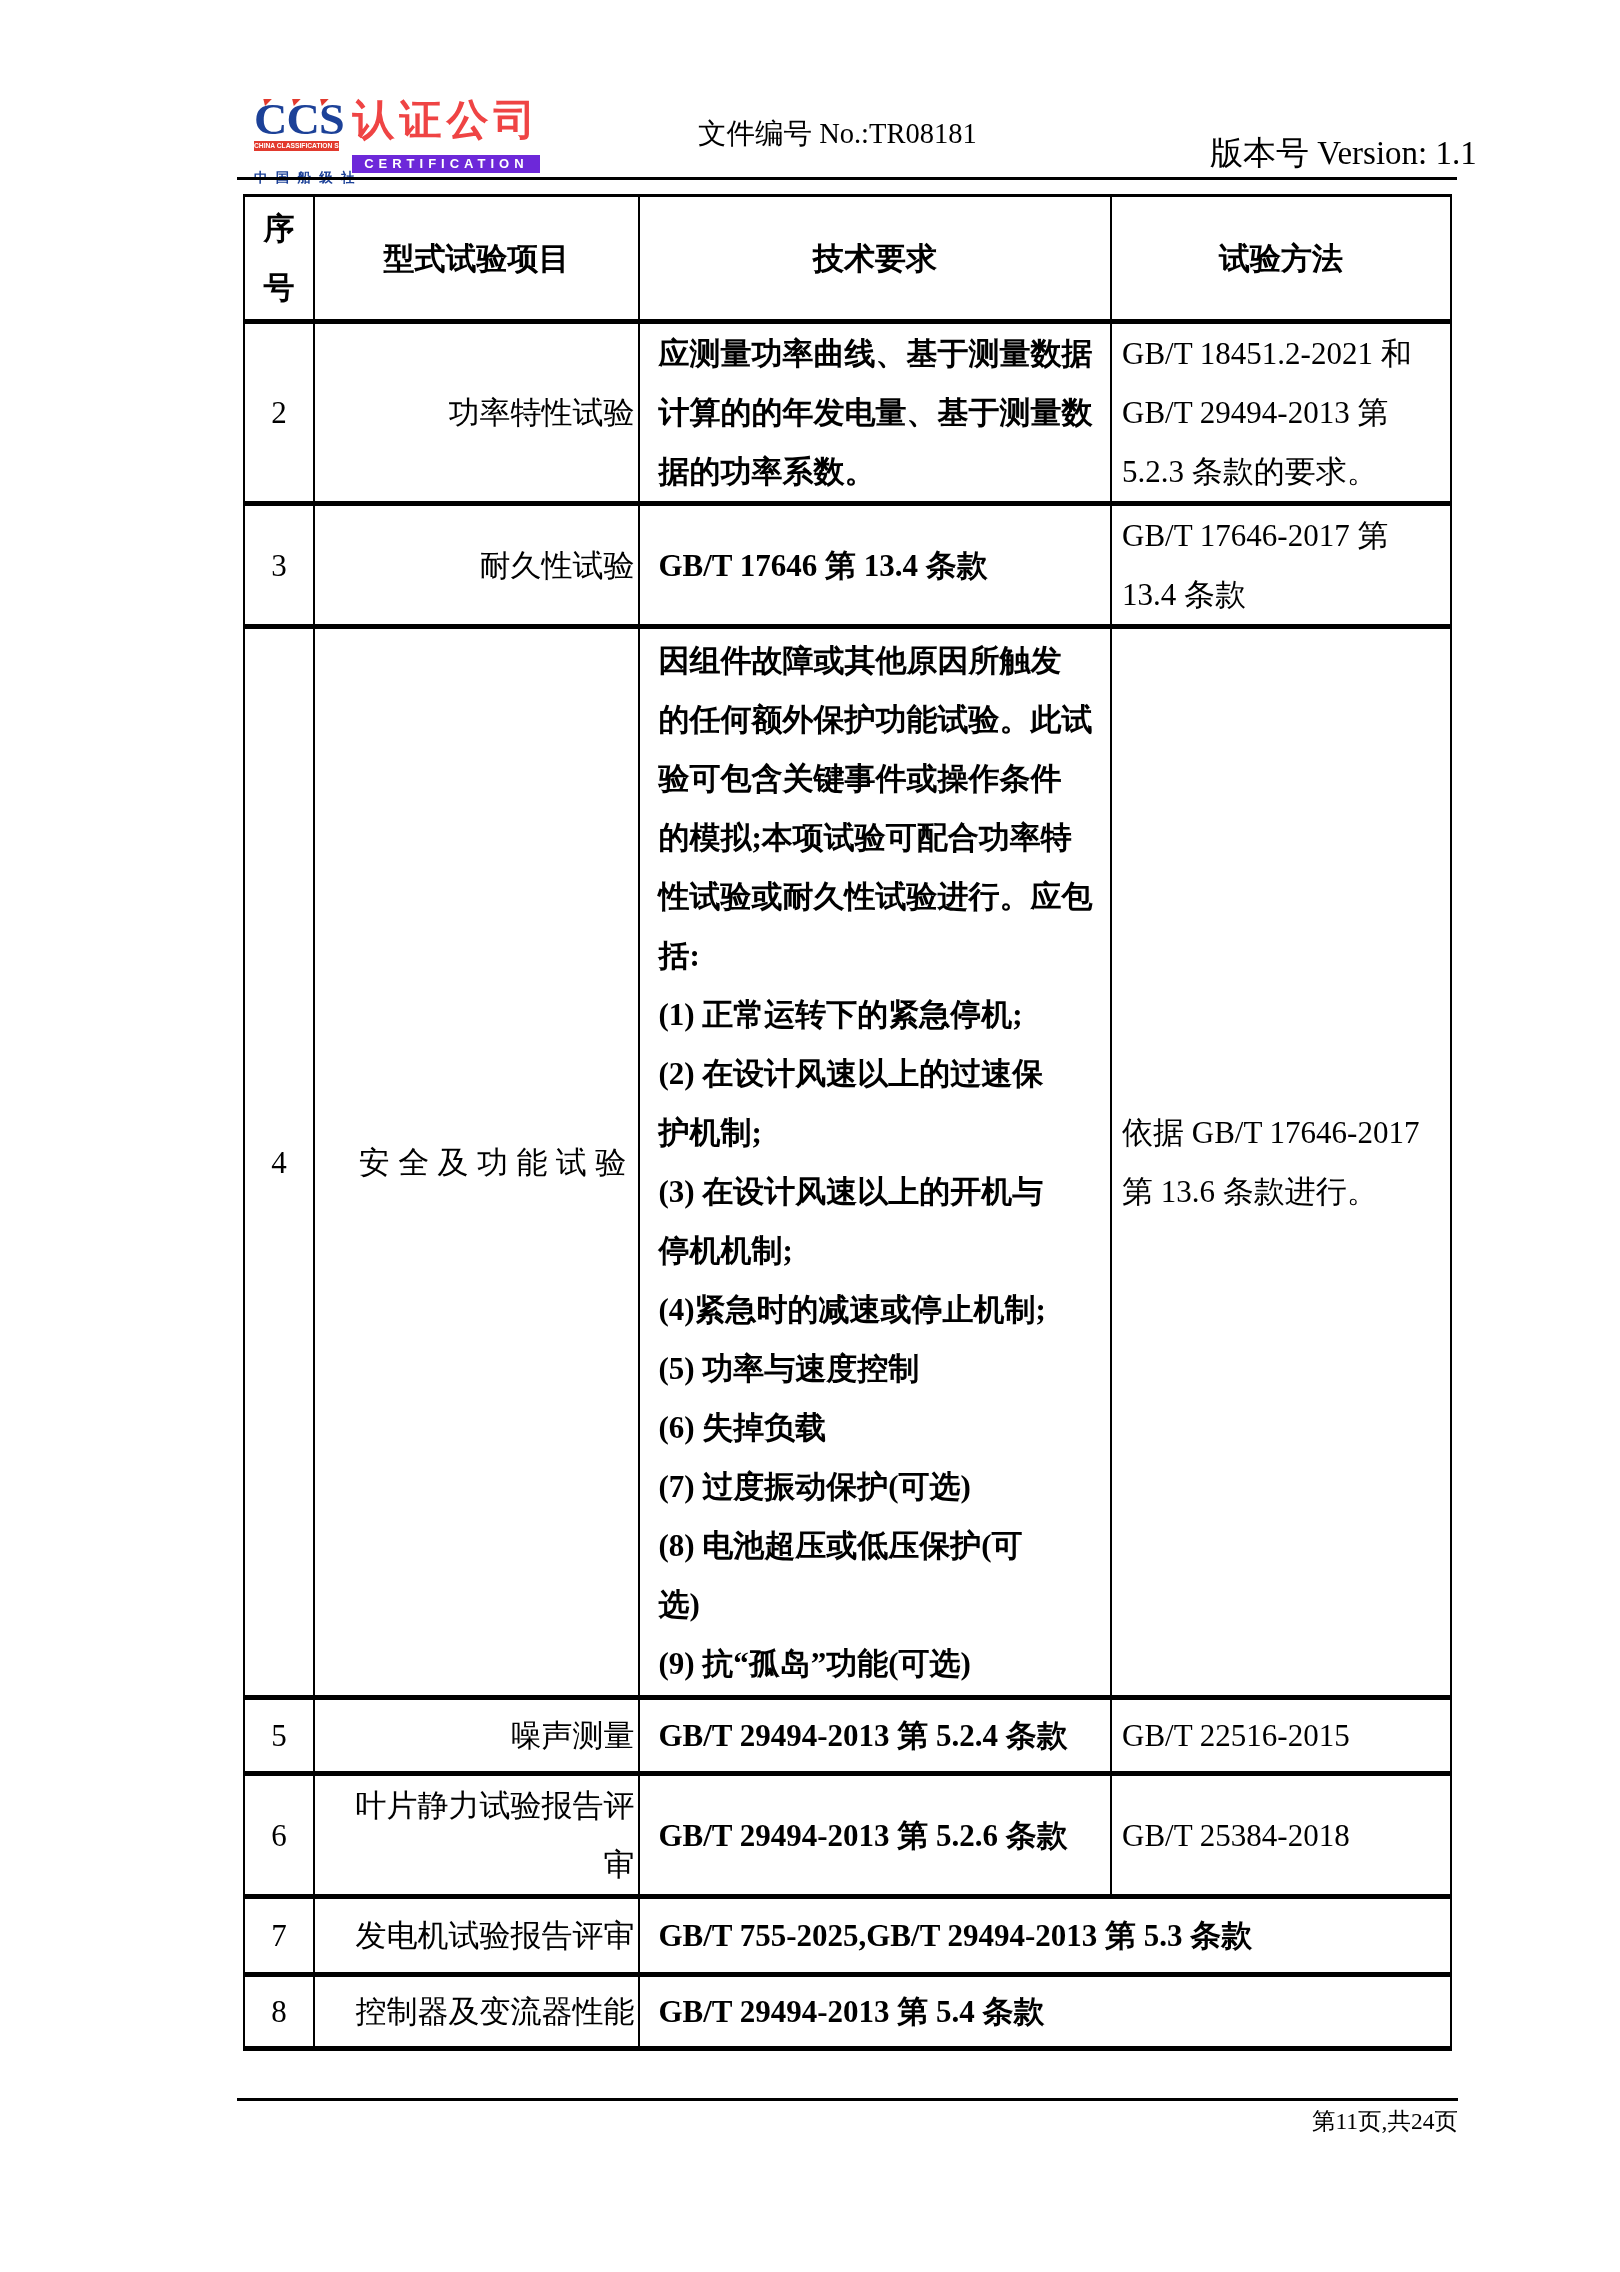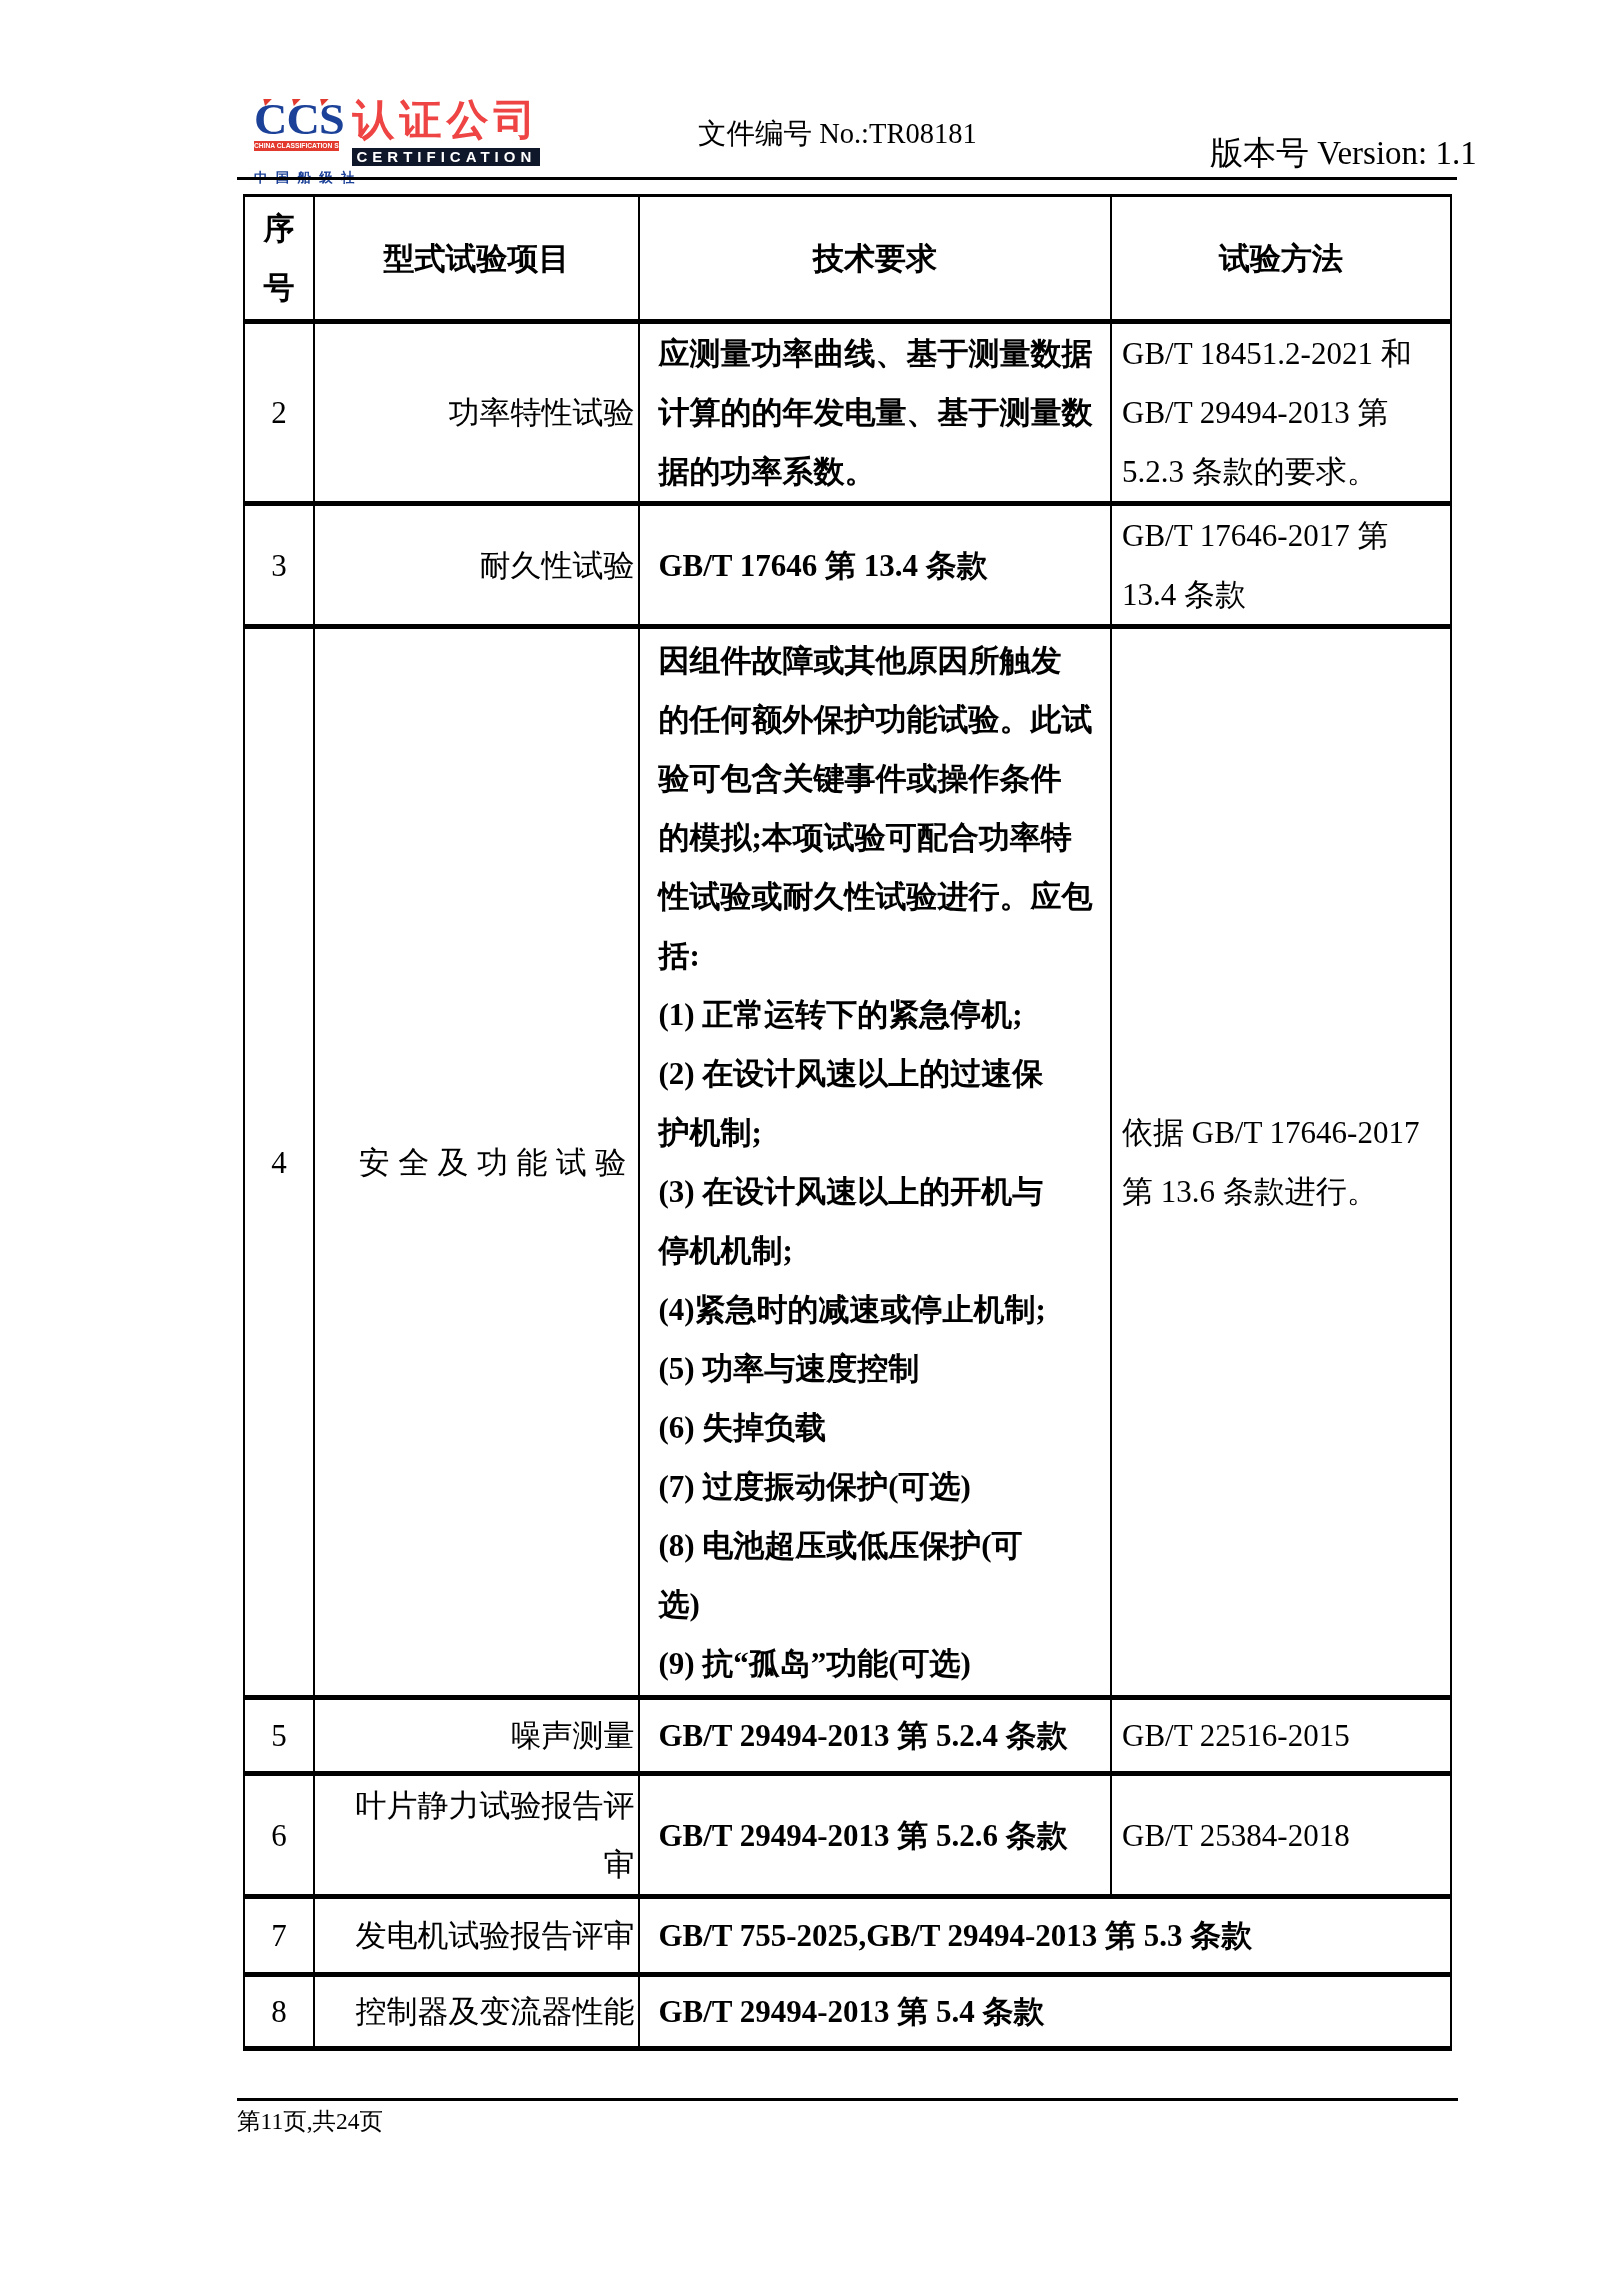--- a/index.html
+++ b/index.html
@@ -35,23 +35,23 @@
   .soc-cn {
     color:#1c4198; font-size:13.4px; font-weight:bold; line-height:15px;
     white-space:nowrap; letter-spacing:2.5px; margin-top:19px;
   }
   .logo-right { }
   .cert-cn {
     color:#ef4444; font-size:42px; font-weight:bold; line-height:39px;
     letter-spacing:5px; white-space:nowrap;
   }
   .cert-en {
-    margin-top:8px; background:#0f172a; color:#fff; text-align:center;
+    margin-top:15px; background:#6d28d9; color:#fff; text-align:center;
     font-family:"Liberation Sans","DejaVu Sans",sans-serif;
-    font-size:15px; font-weight:bold; letter-spacing:5px; line-height:18.4px; white-space:nowrap;
+    font-size:13px; font-weight:bold; letter-spacing:5px; line-height:18.4px; white-space:nowrap;
   }
   .doc-no  { position:absolute; left:698px;  top:115px; font-size:28.5px; white-space:nowrap; }
   .version { position:absolute; left:1210px; top:131px; font-size:33px; white-space:nowrap; }
   .header-rule { position:absolute; left:237px; top:177px; width:1220px; height:2.5px; background:#000; }
 
   
   table.main {
     position:absolute; left:243px; top:194px; width:1206px;
     border-collapse:collapse; table-layout:fixed;
   }
@@ -66,21 +66,21 @@
   .pre { white-space:pre-line; }
   .hcell { text-align:center; font-weight:bold; font-size:34px; line-height:54px; }
   .c-no { text-align:center; }
   .c-item { padding-left:20px; padding-right:3.4px;text-align:right; }
   .c-item.spaced { letter-spacing:8.4px; }
   .c-tech { padding-left:18.4px; padding-right:2px;font-weight:bold; }
   .c-method { padding-left:10px; padding-right:17px; }
 
   
   .footer-rule { position:absolute; left:237px; top:2098px; width:1221px; height:3.4px; background:#000; }
-  .page-info { position:absolute; left:237px; top:2106px; width:1221px; text-align:left; font-size:23.5px; line-height:30px; }
+  .page-info { position:absolute; left:237px; top:2106px; width:1221px; text-align:right; font-size:23.5px; line-height:30px; }
 </style>
 </head>
 <body>
 
 <div class="page">
 
   <div class="logo">
     <div class="logo-left">
       <div class="ccs-wrap">
         <span class="ccs">CCS</span>

